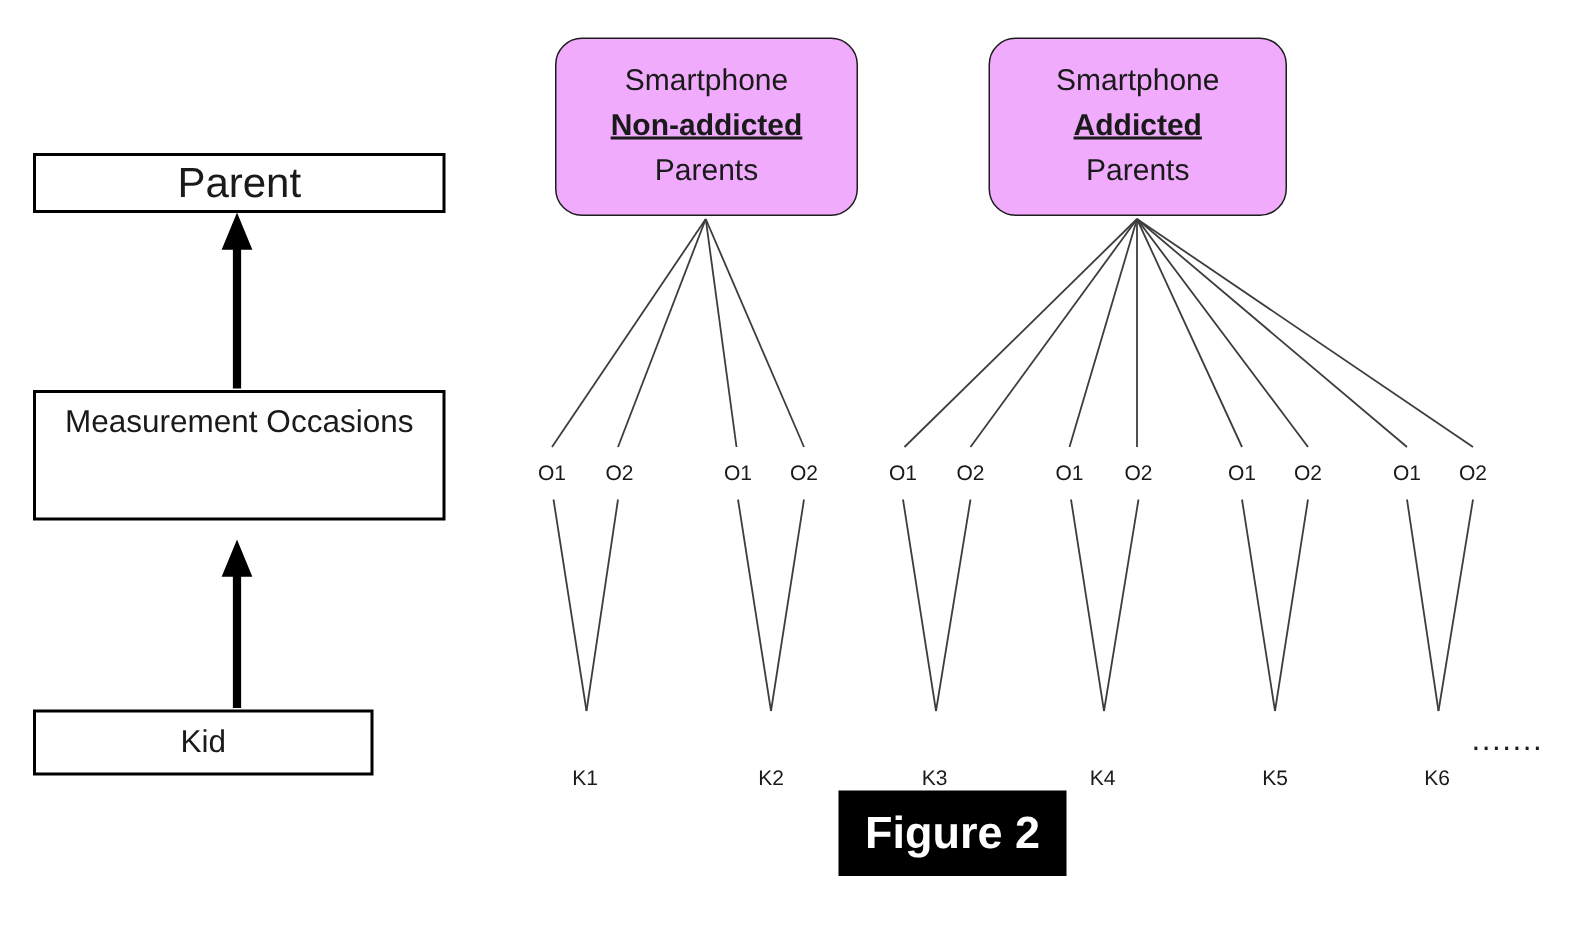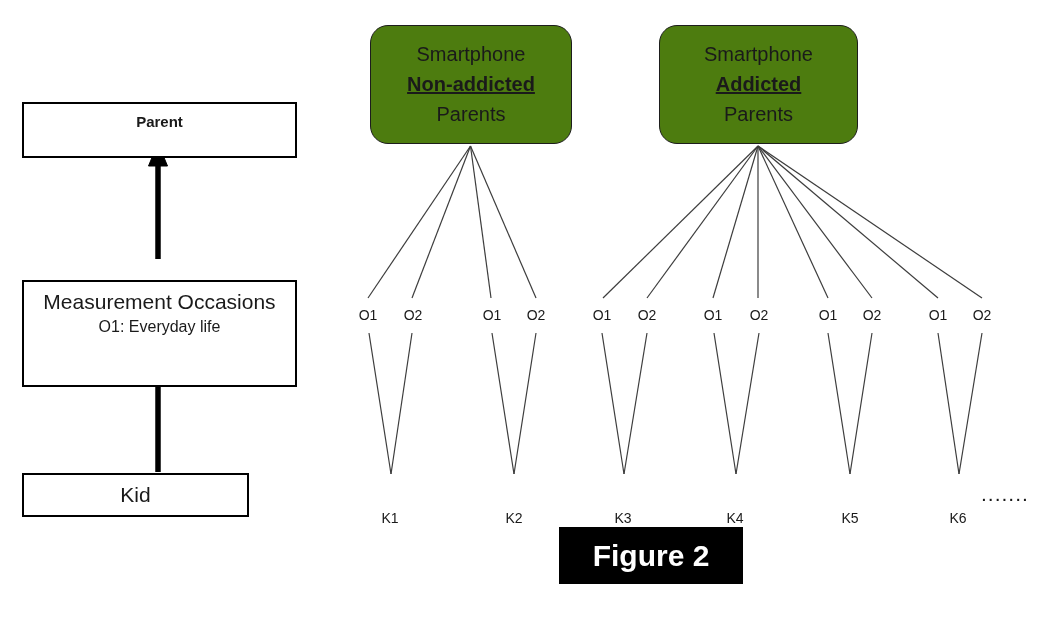--- a/index.html
+++ b/index.html
@@ -5,41 +5,41 @@
   html,body{margin:0;padding:0;background:#fff;}
   .canvas{
     position:relative;width:1054px;height:620px;background:#ffffff;
     font-family:"Liberation Sans", sans-serif;color:#1a1a1a;overflow:hidden;
   }
   svg.lines{position:absolute;left:0;top:0;width:1054px;height:620px;}
   .box{
     position:absolute;background:#fff;border:2px solid #000;
     box-sizing:border-box;text-align:center;
   }
-  .box-parent{left:22px;top:102px;width:275px;height:56px;line-height:36px;font-size:15px;font-weight:bold;}
-  .box-meas{left:22px;top:260px;width:275px;height:107px;padding-top:7px;margin-top:20px;}
+  .box-parent{left:22px;top:102px;width:275px;height:40px;line-height:36px;font-size:28px;}
+  .box-meas{left:22px;top:260px;width:275px;height:87px;padding-top:7px;}
   .meas-title{font-size:21px;line-height:26px;}
   .meas-sub{font-size:16px;line-height:23px;}
   .box-kid{left:22px;top:473px;width:227px;height:44px;line-height:40px;font-size:21px;}
   .rounded{
-    position:absolute;background:#4d7c0f;border:1.5px solid #1d1d1d;border-radius:18px;
+    position:absolute;background:#f0abfc;border:1.5px solid #1d1d1d;border-radius:18px;
     box-sizing:border-box;text-align:center;font-size:20px;line-height:30px;padding-top:13px;
   }
   .rounded.g0{left:370px;top:25px;width:202px;height:119px;}
   .rounded.g1{left:659px;top:25px;width:199px;height:119px;}
   .rounded .bold{font-weight:bold;text-decoration:underline;}
   .olabel,.klabel{
     position:absolute;transform:translateX(-50%);
     font-size:14px;line-height:28px;white-space:nowrap;
   }
   .olabel{top:301px;}
   .klabel{top:480px;margin-top:24px;}
   .kdots{position:absolute;left:981px;top:480px;font-size:21px;line-height:28px;letter-spacing:1px;}
   .figlabel{
-    position:absolute;left:559px;top:527px;width:184px;height:57px;
+    position:absolute;left:559px;top:527px;width:152px;height:57px;
     background:#000;color:#fff;font-size:30px;font-weight:bold;
     text-align:center;line-height:57px;
   }
 </style>
 </head>
 <body>
 
 <div class="canvas">
 
   <svg class="lines" viewBox="0 0 1054 620">
@@ -86,21 +86,20 @@
       <polygon points="158,361 148.5,384 167.5,384" stroke-width="1"></polygon>
     </g>
   </svg>
 
   <div class="box box-parent">
     <span>Parent</span>
   </div>
 
   <div class="box box-meas">
     <div class="meas-title">Measurement Occasions</div>
-    <div class="meas-sub">O1: Everyday life</div>
   </div>
 
   <div class="box box-kid">
     <span>Kid</span>
   </div>
 
   <div class="rounded g0">
     <div>Smartphone</div>
     <div class="bold">Non-addicted</div>
     <div>Parents</div>

